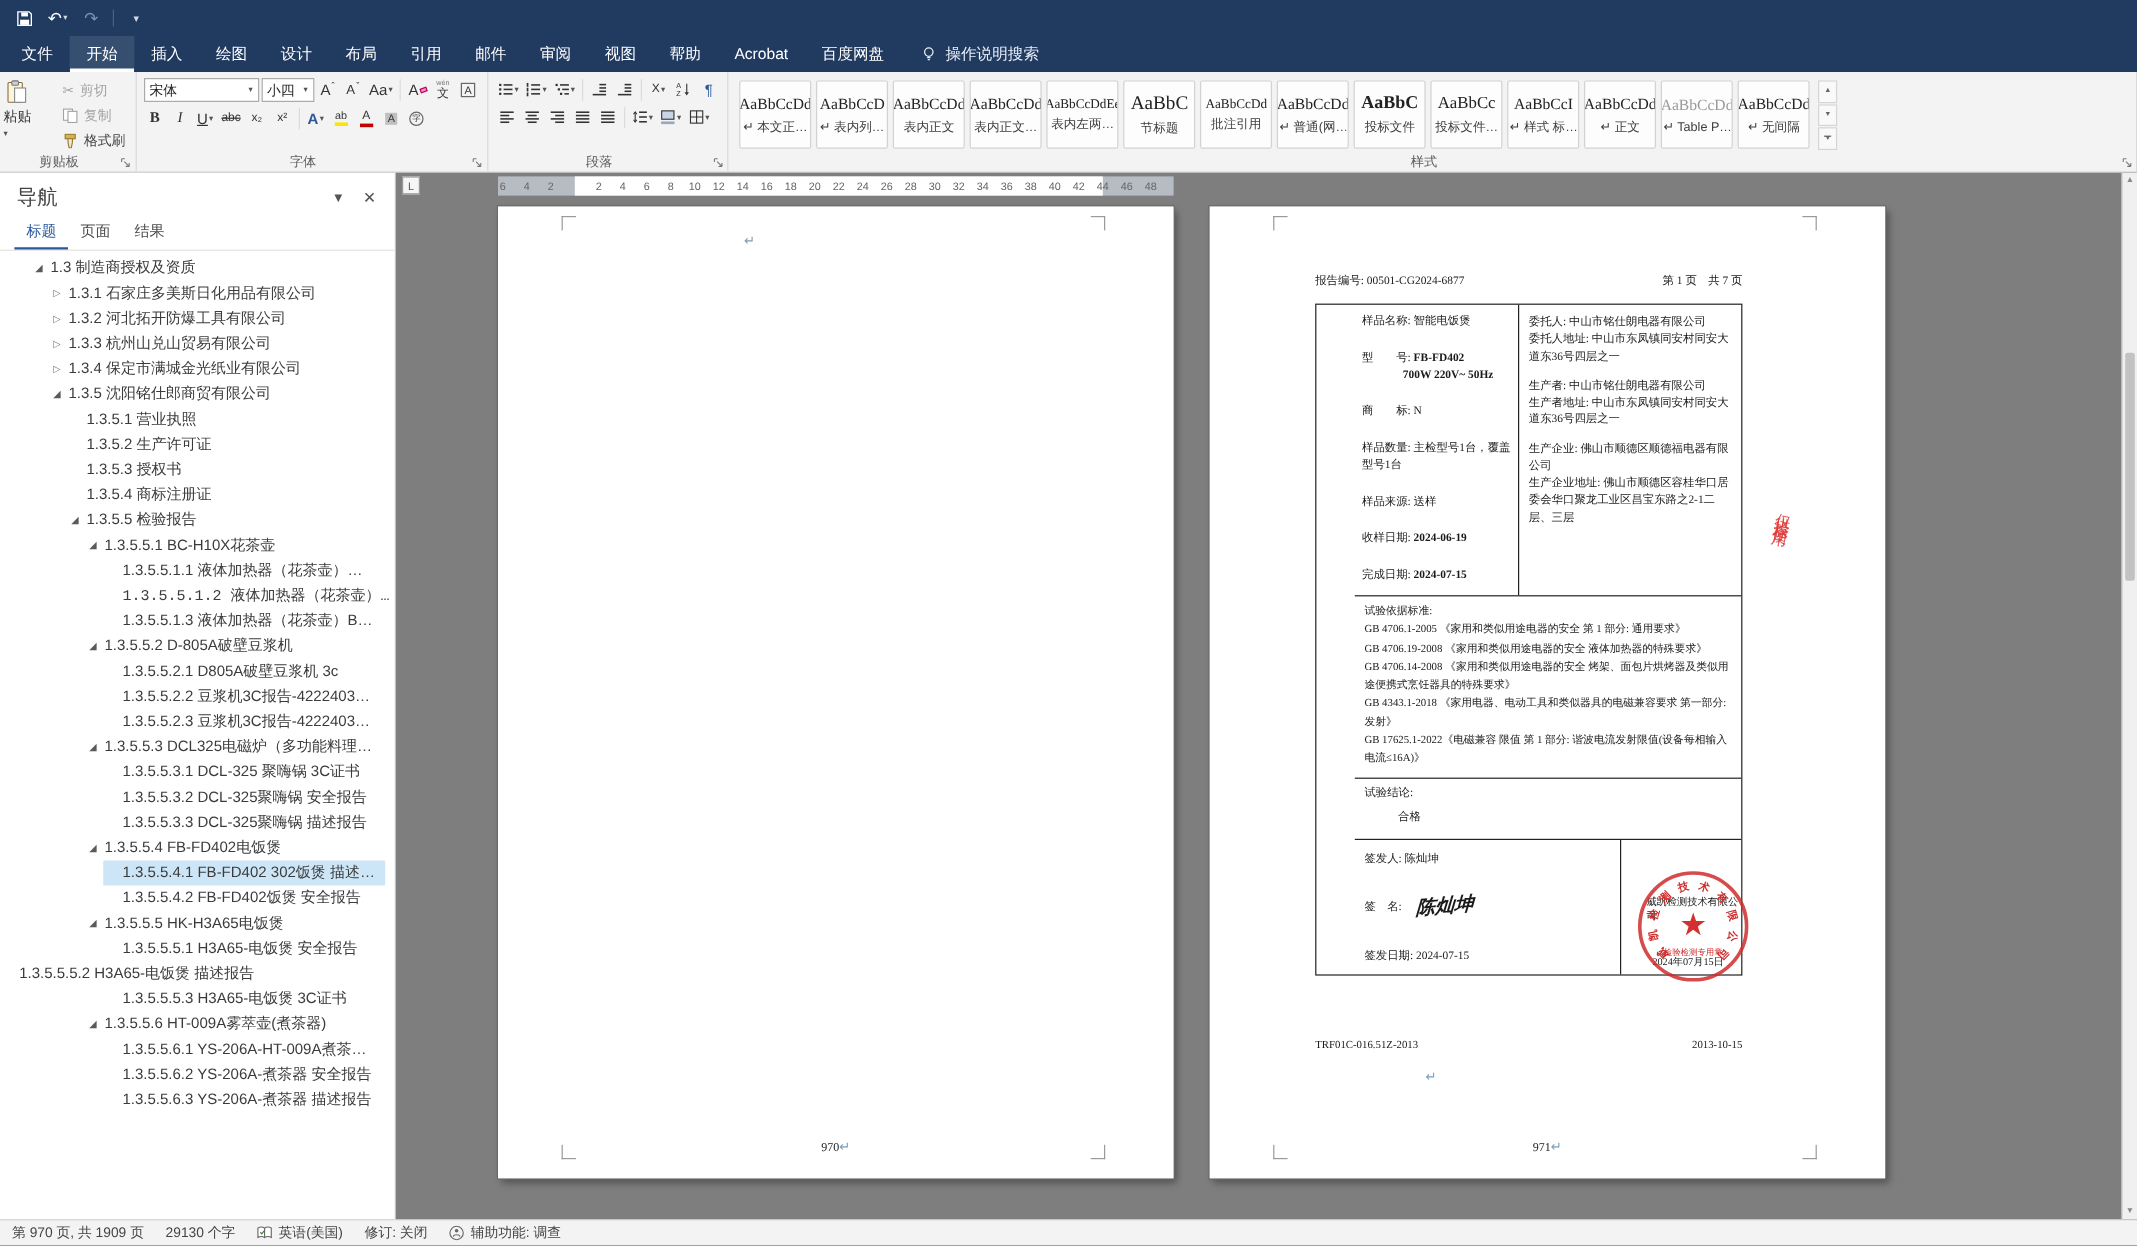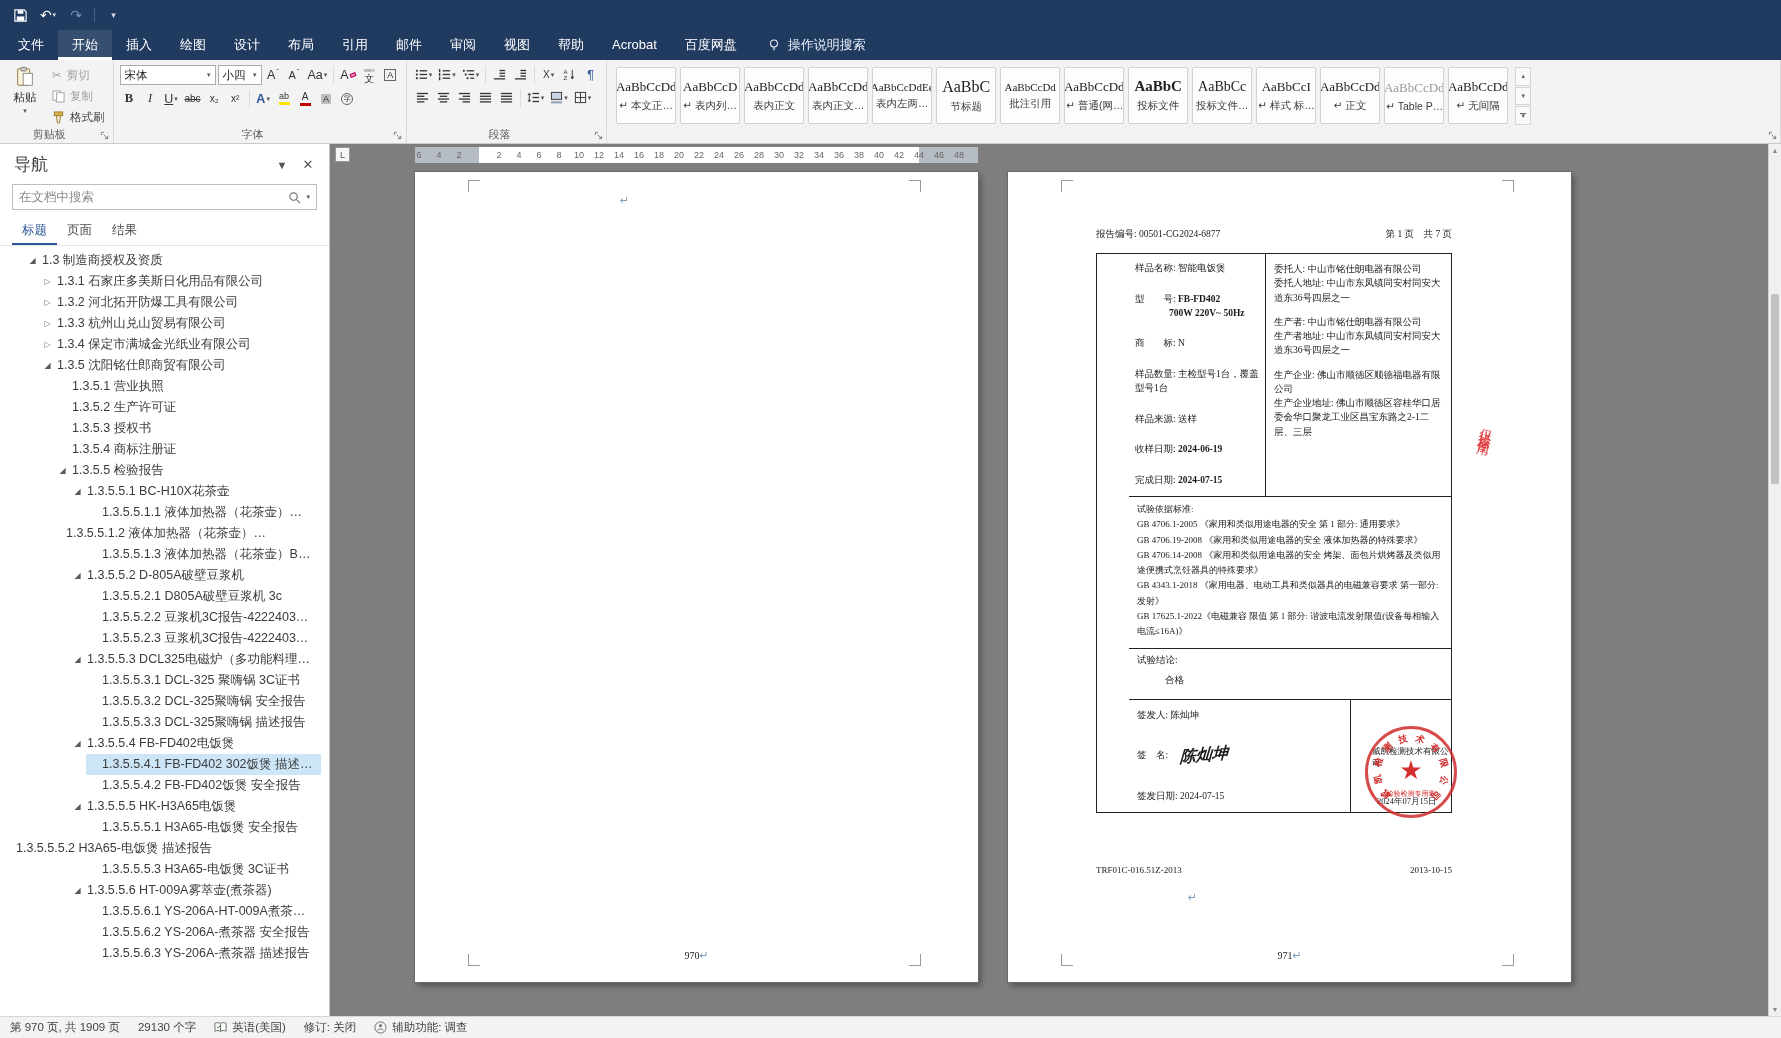--- a/index.html
+++ b/index.html
@@ -29,21 +29,21 @@
   .group-label{position:absolute;bottom:1px;left:0;right:14px;text-align:center;font-size:11px;color:#5d5d5d;white-space:nowrap;}
   .launcher{position:absolute;right:2px;bottom:2px;width:12px;height:12px;display:flex;align-items:center;justify-content:center;}
   .rows{display:flex;flex-direction:column;gap:4px;padding:2px 3px;}
   .rrow{display:flex;align-items:center;gap:2px;}
   .combo{height:20px;border:1px solid #ababab;background:#fff;font-size:11.5px;color:#222;display:flex;align-items:center;gap:5px;padding:0 4px;}
   .dda{font-size:7px;color:#555;}
   .fbtn{min-width:19px;height:19px;display:flex;align-items:center;justify-content:center;font-size:12.5px;color:#333;padding:0 2px;gap:1px;}
   .fbtn .bar{display:block;height:3px;width:11px;}
   .stack{display:flex;flex-direction:column;align-items:center;line-height:1;}
   .vline{width:1px;height:18px;background:#dcdcdc;margin:0 2px;}
-  .paste-btn{width:44px;display:flex;flex-direction:column;align-items:center;padding-top:3px;gap:2px;font-size:11.5px;color:#333;}
+  .paste-btn{width:44px;display:flex;flex-direction:column;padding-top:3px;gap:2px;font-size:11.5px;color:#333;}
   .small-col{display:flex;flex-direction:column;gap:1px;padding-top:2px;}
   .sbtn{display:flex;align-items:center;gap:5px;font-size:11.5px;height:20px;padding:0 5px;color:#444;white-space:nowrap;}
   .sbtn.disabled{color:#a3a3a3;}
   .gallery{display:flex;gap:4px;padding:4px 4px 0 6px;}
   .scard{width:60px;height:57px;background:#fdfdfd;border:1px solid #d2d2d2;border-radius:2px;display:flex;flex-direction:column;align-items:center;justify-content:center;gap:4px;overflow:hidden;}
   .sprev{font-family:"Liberation Serif","DejaVu Serif",serif;font-size:13px;color:#222;white-space:nowrap;}
   .scard.b .sprev{font-size:16px;}
   .scard.bb .sprev{font-size:15px;font-weight:bold;}
   .scard.m .sprev{font-size:14px;}
   .scard.s .sprev{font-size:11px;}
@@ -539,20 +539,21 @@
             <div class="slab">↵ 无间隔</div>
           </div>
         </div>
       <div class="gctrl">
         <div class="gc">▲</div>
         <div class="gc">▼</div>
         <div class="gc">
             <span class="gmore">▼</span>
           </div>
       </div>
+      <div class="group-label">样式</div>
       <div class="launcher">
           <svg viewBox="0 0 10 10" width="9" height="9">
             <path d="M1.5 1.5h3M1.5 1.5v3" stroke="#777" fill="none"></path>
             <path d="M4 4l4.5 4.5M8.5 8.5v-3.2M8.5 8.5h-3.2" stroke="#777" fill="none"></path>
           </svg>
         </div>
     </div>
   </div>
 
   <div class="main">
@@ -560,30 +561,20 @@
     <aside class="nav">
       <div class="nav-head">
         <div class="nav-title">导航</div>
         <div class="nhbtn">
             <span>▼</span>
           </div>
         <div class="nhbtn">
             <span style="font-size:13px;">✕</span>
           </div>
       </div>
-      <div class="nav-search">
-        <input type="text" placeholder="在文档中搜索" style="">
-        <span>
-            <svg viewBox="0 0 14 14" width="13" height="13">
-              <circle cx="6" cy="6" r="4" fill="none" stroke="#777" stroke-width="1.3"></circle>
-              <path d="M9 9l4 4" stroke="#777" stroke-width="1.3"></path>
-            </svg>
-          </span>
-        <span class="dda">▾</span>
-      </div>
       <div class="nav-tabs">
         <div class="ntab active">标题</div>
         <div class="ntab">页面</div>
         <div class="ntab">结果</div>
       </div>
       <div class="tree">
           <div class="trow" style="padding-left: 26px;">
             <span class="tinner">
               <span class="tri expanded">◢</span>
               <span class="ttext">1.3 制造商授权及资质</span>
@@ -654,21 +645,21 @@
               <span class="tri expanded">◢</span>
               <span class="ttext">1.3.5.5.1 BC-H10X花茶壶</span>
             </span>
           </div>
           <div class="trow" style="padding-left: 86px;">
             <span class="tinner">
               <span class="tri leaf"></span>
               <span class="ttext">1.3.5.5.1.1 液体加热器（花茶壶）…</span>
             </span>
           </div>
-          <div class="trow" style="padding-left: 50px;">
+          <div class="trow" style="padding-left: 86px; font-family: Liberation Mono, monospace;">
             <span class="tinner">
               <span class="tri leaf"></span>
               <span class="ttext">1.3.5.5.1.2 液体加热器（花茶壶）…</span>
             </span>
           </div>
           <div class="trow" style="padding-left: 86px;">
             <span class="tinner">
               <span class="tri leaf"></span>
               <span class="ttext">1.3.5.5.1.3 液体加热器（花茶壶）B…</span>
             </span>

